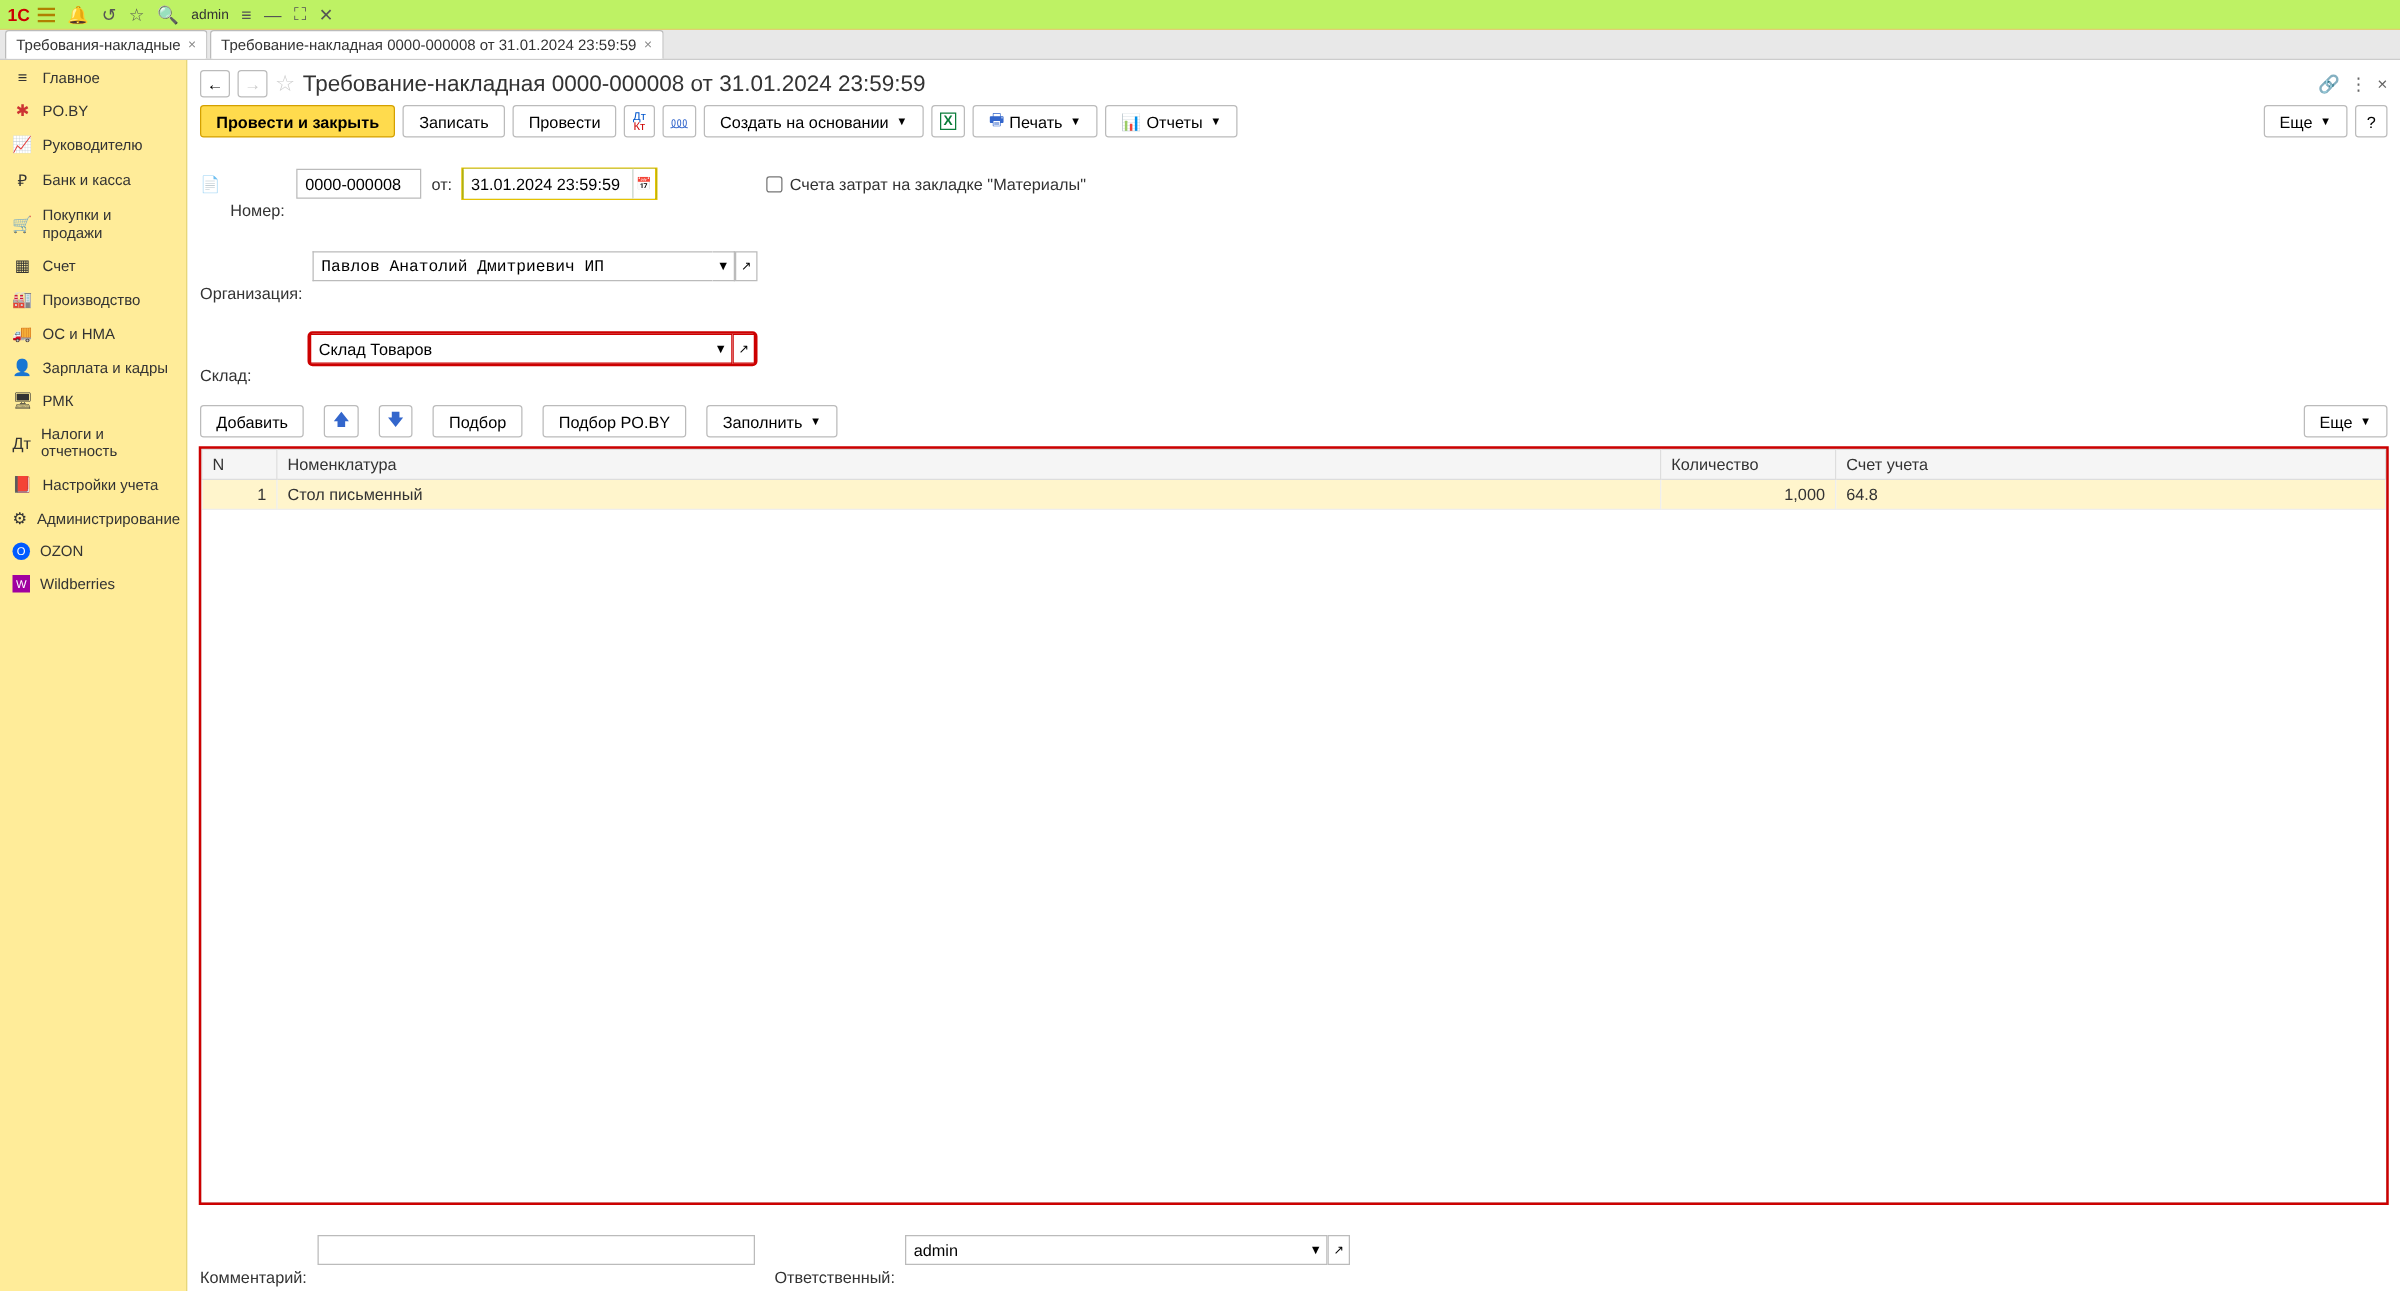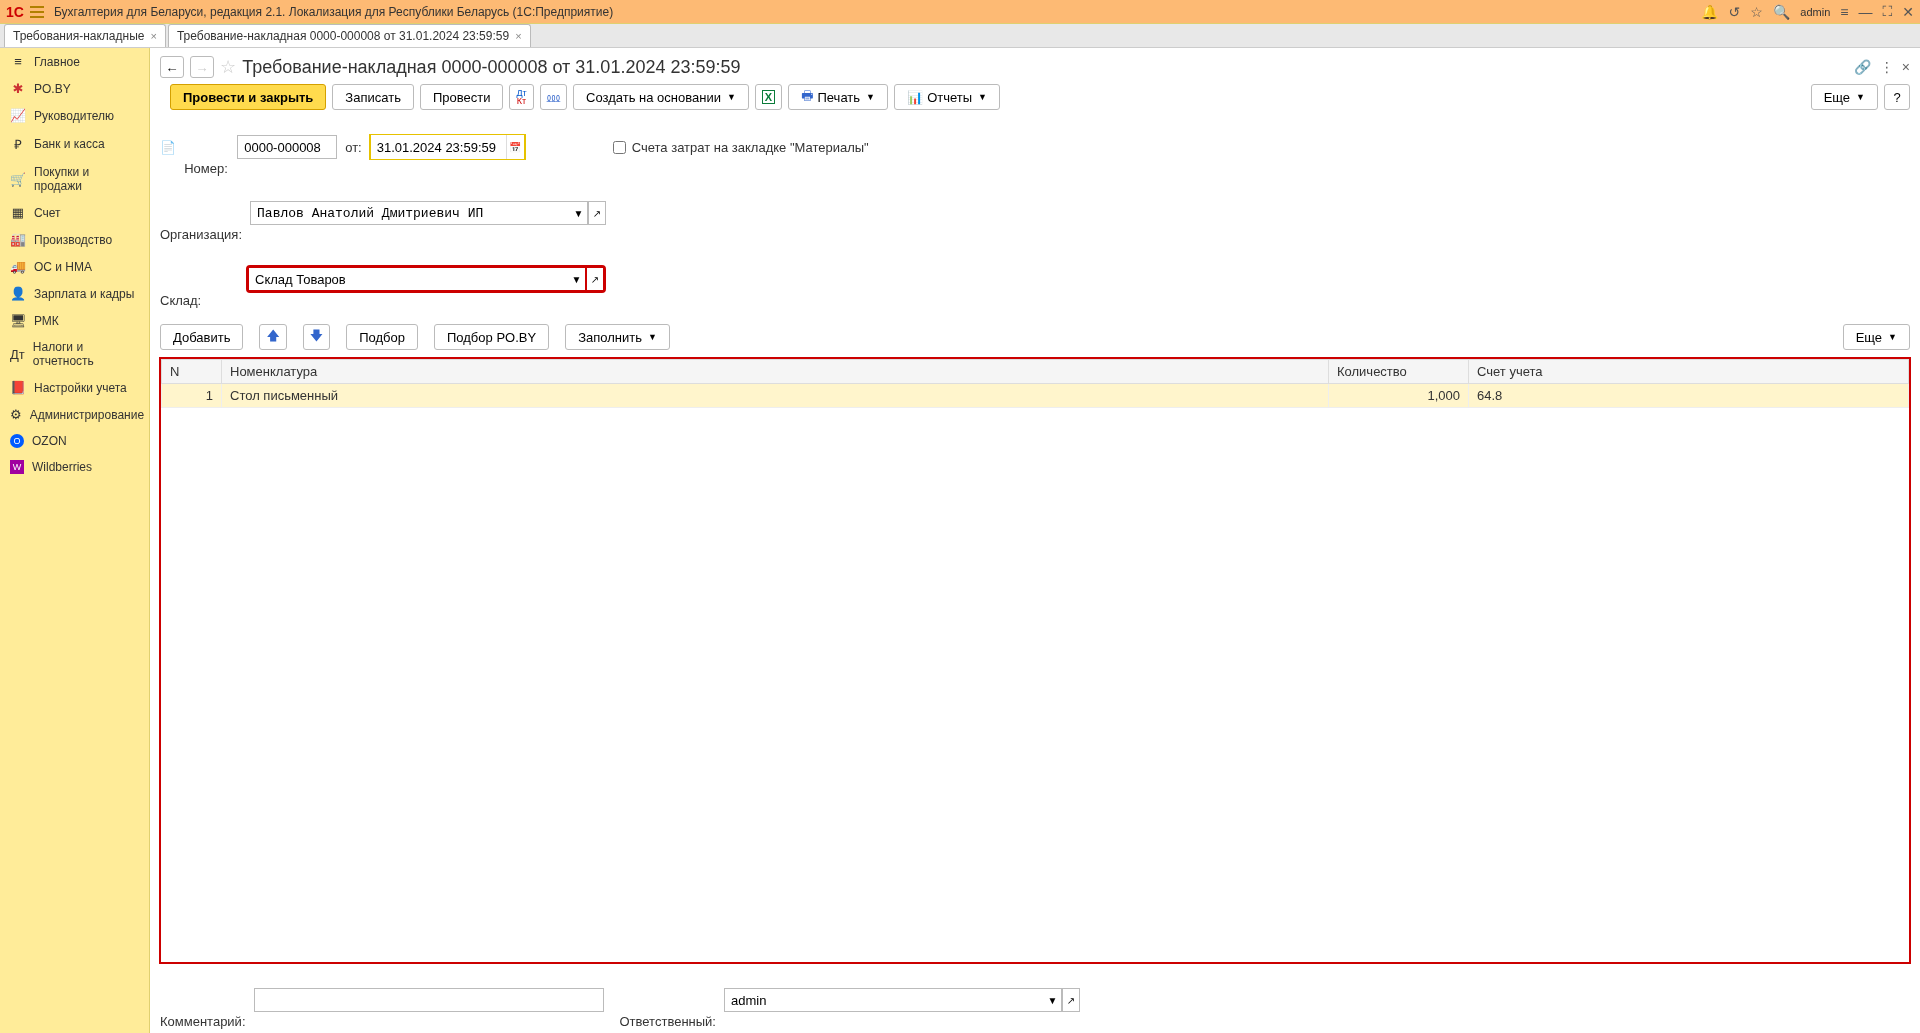--- a/index.html
+++ b/index.html
@@ -1,19 +1,19 @@
 <!DOCTYPE html>
 <html><head>
 <meta charset="utf-8">
 <style>
 * { box-sizing: border-box; margin: 0; padding: 0; font-family: Arial, sans-serif; }
 body { background: #fff; font-size: 13px; color: #333; overflow: hidden; }
 
 
-.titlebar { background: #fdba74; height: 24px; display: flex; align-items: center; padding: 0 6px; border-bottom: 1px solid #e0d070; }
+.titlebar { background: #bef264; height: 24px; display: flex; align-items: center; padding: 0 6px; border-bottom: 1px solid #e0d070; }
 .logo { color: #cc0000; font-weight: bold; font-size: 14px; margin-right: 6px; }
 .hamburger { margin-right: 10px; cursor: pointer; }
 .titlebar-title { font-size: 12px; flex: 1; color: #333; }
 .titlebar-right { display: flex; align-items: center; gap: 10px; }
 .titlebar-icon { cursor: pointer; color: #555; font-size: 14px; }
 .titlebar-user { font-size: 11px; color: #333; }
 
 
 .tabsbar { background: #e8e8e8; height: 24px; display: flex; align-items: stretch; border-bottom: 1px solid #ccc; padding-left: 4px; }
 .doctab { background: #fff; border: 1px solid #bbb; border-bottom: none; padding: 3px 8px; font-size: 12px; display: flex; align-items: center; margin-right: 2px; border-radius: 3px 3px 0 0; cursor: pointer; }
@@ -35,21 +35,21 @@
 
 .page-header { display: flex; align-items: center; padding: 8px 10px 6px 10px; gap: 6px; }
 .nav-btn { border: 1px solid #bbb; background: #fff; width: 24px; height: 22px; border-radius: 3px; cursor: pointer; display:flex; align-items:center; justify-content:center; }
 .nav-btn.disabled { color: #ccc; }
 .star { color: #ccc; font-size: 18px; cursor: pointer; }
 .page-title { font-size: 18px; }
 .page-header-right { margin-left: auto; display: flex; gap: 8px; }
 .icon-btn-sm { cursor: pointer; color: #666; font-size: 14px; }
 
 
-.toolbar { display: flex; align-items: center; padding: 0 10px 8px 20px; gap: 6px; flex-wrap: wrap;}
+.toolbar { display: flex; align-items: center; padding: 0 10px 8px 10px; gap: 6px; flex-wrap: wrap;}
 .btn { border: 1px solid #bbb; background: #fff; padding: 4px 12px; border-radius: 3px; font-size: 13px; cursor: pointer; display: inline-flex; align-items: center; gap: 4px; height: 26px;}
 .btn.primary { background: #ffdb4d; border-color: #d4a000; font-weight: bold; }
 .btn.icon-only { padding: 4px 6px; }
 .btn .caret { font-size: 9px; margin-left: 2px; }
 .toolbar-right { margin-left: auto; display: flex; gap: 6px; }
 .btn.question { width: 26px; justify-content: center; }
 
 
 .form-area { padding: 0 10px; }
 .form-row { display: flex; align-items: center; gap: 8px; margin-bottom: 8px; }
@@ -103,21 +103,20 @@
 </head>
 <body>
 
 <div class="titlebar">
   <span class="logo">1C</span>
   <span class="hamburger">
     <svg width="14" height="12" viewBox="0 0 14 12">
         <path d="M0 1h14M0 6h14M0 11h14" stroke="#b08000" stroke-width="2"></path>
       </svg>
   </span>
-  <span class="titlebar-title">Бухгалтерия для Беларуси, редакция 2.1. Локализация для Республики Беларусь   (1С:Предприятие)</span>
   <div class="titlebar-right">
     <span class="titlebar-icon">🔔</span>
     <span class="titlebar-icon">↺</span>
     <span class="titlebar-icon">☆</span>
     <span class="titlebar-icon">🔍</span>
     <span class="titlebar-user">admin</span>
     <span class="titlebar-icon">≡</span>
     <span class="titlebar-icon">—</span>
     <span class="titlebar-icon">⛶</span>
     <span class="titlebar-icon">✕</span>

